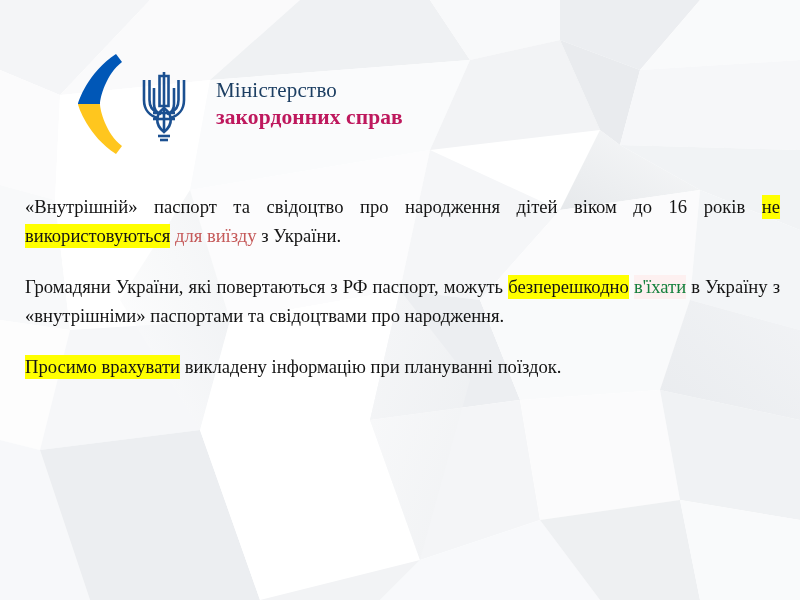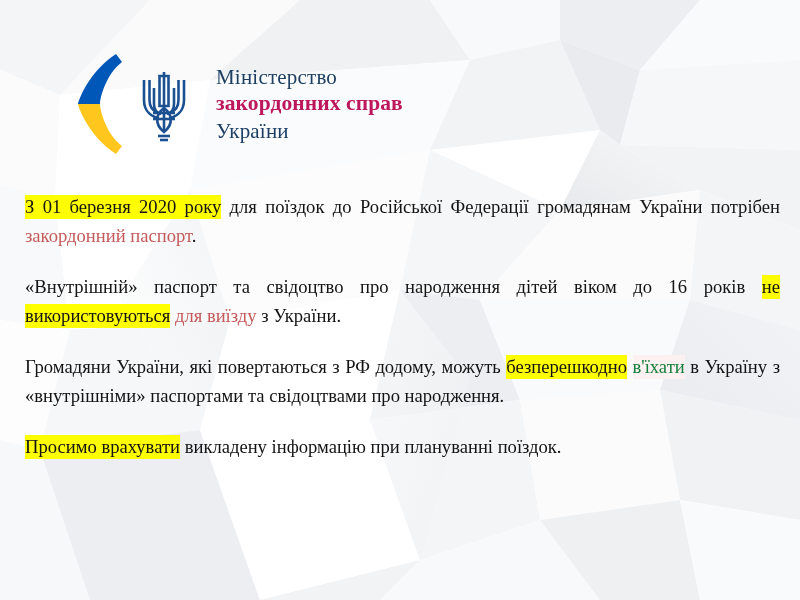--- a/index.html
+++ b/index.html
@@ -209,24 +209,22 @@
         <path d="M28 42 C20 48, 18 58, 28 66 C38 58, 36 48, 28 42 Z"></path>
 
         <path d="M22 70 L34 70"></path>
         <path d="M24 74 L32 74"></path>
       </g>
     </svg>
 
     <div class="ministry-text">
       <div class="ministry-line-1">Міністерство</div>
       <div class="ministry-line-2">закордонних справ</div>
-      <div class="ministry-line-3">України</div>
     </div>
   </div>
 
   <div class="body-copy" id="body-copy">
-      <p class="para"><span class="hl-yellow">З 01 березня 2020 року</span><span> для поїздок до Російської Федерації громадянам України потрібен </span><span class="tx-red">закордонний паспорт</span><span>.</span></p>
       <p class="para"><span>«Внутрішній» паспорт та свідоцтво про народження дітей віком до 16 років </span><span class="hl-yellow">не використовуються</span><span> </span><span class="tx-red">для виїзду</span><span> з України.</span></p>
-      <p class="para"><span>Громадяни України, які повертаються з РФ додому, можуть </span><span class="hl-yellow">безперешкодно</span><span> </span><span class="tx-red-soft">в'їхати</span><span> в Україну з «внутрішніми» паспортами та свідоцтвами про народження.</span></p>
+      <p class="para"><span>Громадяни України, які повертаються з РФ паспорт, можуть </span><span class="hl-yellow">безперешкодно</span><span> </span><span class="tx-red-soft">в'їхати</span><span> в Україну з «внутрішніми» паспортами та свідоцтвами про народження.</span></p>
       <p class="para nojust"><span class="hl-yellow">Просимо врахувати</span><span> викладену інформацію при плануванні поїздок.</span></p>
     </div>
 
 </div>
 
 </body></html>

